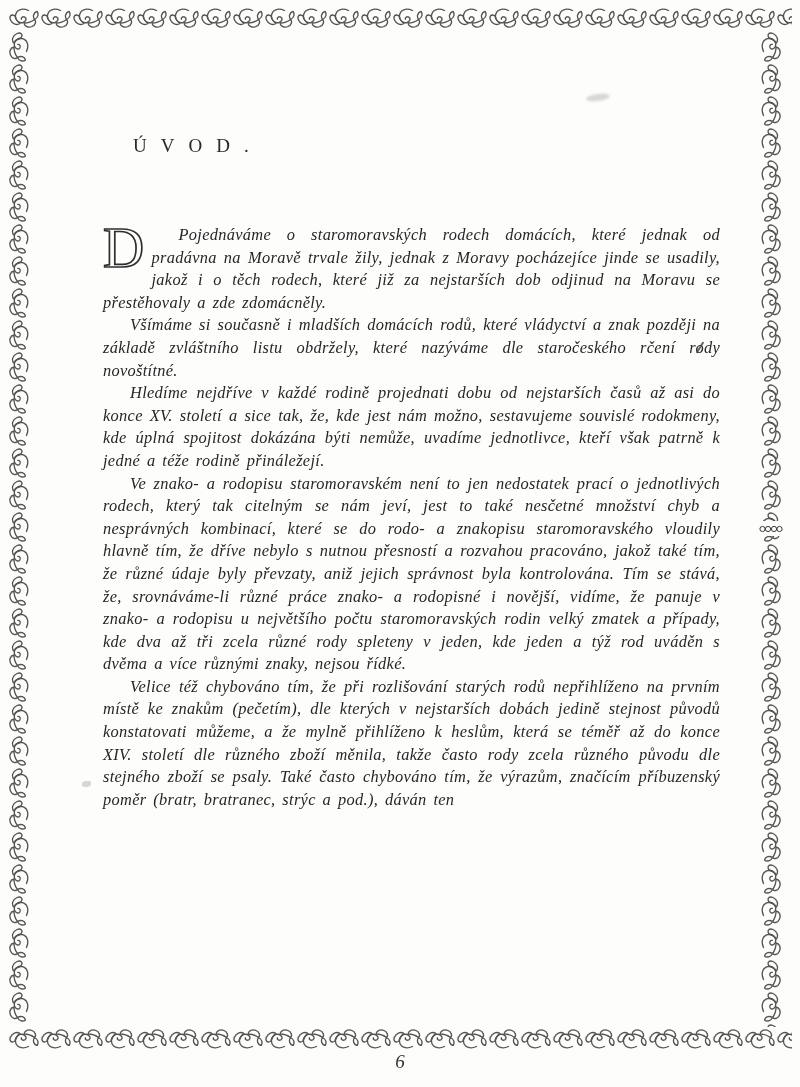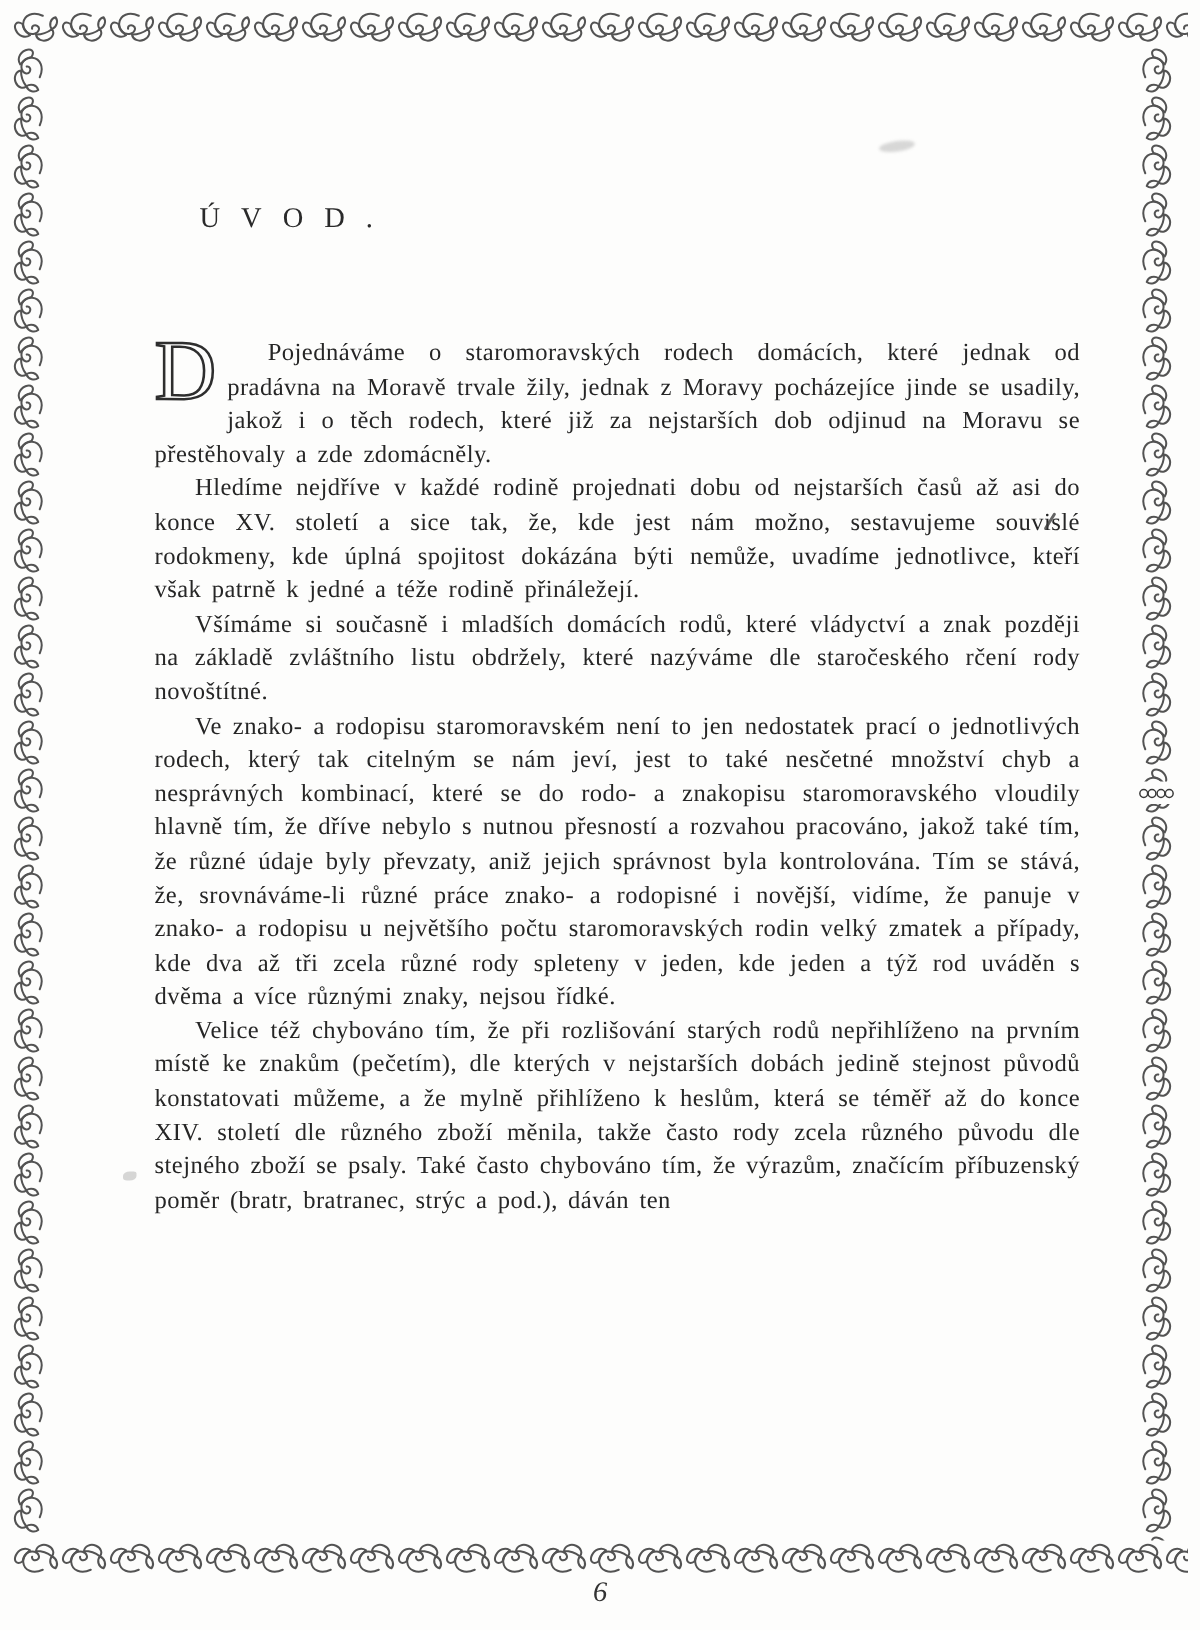--- a/index.html
+++ b/index.html
@@ -32,21 +32,21 @@
     letter-spacing:14px;color:#2a2a2a;
   }
   
   .body{
     position:absolute;left:103px;top:224px;width:617px;
     font-size:16.4px;line-height:22.6px;
     letter-spacing:.3px;word-spacing:2.5px;
     text-align:justify;
   }
   .para{margin:0;}
-  .para.indent{text-indent:27px;}
+  .para.indent{text-indent:27px;font-style:italic;}
   .dropcap{
     float:left;
     font-size:57px;line-height:45px;height:45px;
     padding:1px 7px 0 0;
     color:var(--paper);
     -webkit-text-stroke:1.7px #2e2e2e;
     font-family:"Liberation Serif","DejaVu Serif",serif;
   }
   
   .pagenum{
@@ -426,22 +426,22 @@
       <svg class="om" width="22" height="32" viewBox="0 0 22 32">
         <use href="#orn-motif" transform="translate(22 0) rotate(90)"></use>
       </svg>
     </div>
 
   <h1 class="title">ÚVOD.</h1>
 
   <div class="body">
     <p class="para"><span class="dropcap">D</span></p>
     <p class="para indent">Pojednáváme o staromoravských rodech domácích, které jednak od pradávna na Moravě trvale žily, jednak z Moravy pocházejíce jinde se usadily, jakož i o těch rodech, které již za nejstarších dob odjinud na Moravu se přestěhovaly a zde zdomácněly.</p>
+    <p class="para indent">Všímáme si současně i mladších domácích rodů, které vládyctví a znak později na základě zvláštního listu obdržely, které nazýváme dle staročeského rčení rody novoštítné.</p>
     <p class="para indent">Hledíme nejdříve v každé rodině projednati dobu od nejstarších časů až asi do konce XV. století a sice tak, že, kde jest nám možno, sestavujeme souvislé rodokmeny, kde úplná spojitost dokázána býti nemůže, uvadíme jednotlivce, kteří však patrně k jedné a téže rodině přináležejí.</p>
-    <p class="para indent">Všímáme si současně i mladších domácích rodů, které vládyctví a znak později na základě zvláštního listu obdržely, které nazýváme dle staročeského rčení rody novoštítné.</p>
     <p class="para indent">Ve znako- a rodopisu staromoravském není to jen nedostatek prací o jednotlivých rodech, který tak citelným se nám jeví, jest to také nesčetné množství chyb a nesprávných kombinací, které se do rodo- a znakopisu staromoravského vloudily hlavně tím, že dříve nebylo s nutnou přesností a rozvahou pracováno, jakož také tím, že různé údaje byly převzaty, aniž jejich správnost byla kontrolována. Tím se stává, že, srovnáváme-li různé práce znako- a rodopisné i novější, vidíme, že panuje v znako- a rodopisu u největšího počtu staromoravských rodin velký zmatek a případy, kde dva až tři zcela různé rody spleteny v jeden, kde jeden a týž rod uváděn s dvěma a více různými znaky, nejsou řídké.</p>
     <p class="para indent">Velice též chybováno tím, že při rozlišování starých rodů nepřihlíženo na prvním místě ke znakům (pečetím), dle kterých v nejstarších dobách jedině stejnost původů konstatovati můžeme, a že mylně přihlíženo k heslům, která se téměř až do konce XIV. století dle různého zboží měnila, takže často rody zcela různého původu dle stejného zboží se psaly. Také často chybováno tím, že výrazům, značícím příbuzenský poměr (bratr, bratranec, strýc a pod.), dáván ten</p>
   </div>
 
   <div class="pagenum">6</div>
 
   <div class="artifact" id="smudge-top"></div>
   <div class="artifact" id="slash-mark"></div>
   <div class="artifact" id="smudge-left"></div>
   <div class="artifact" id="rings-right">

